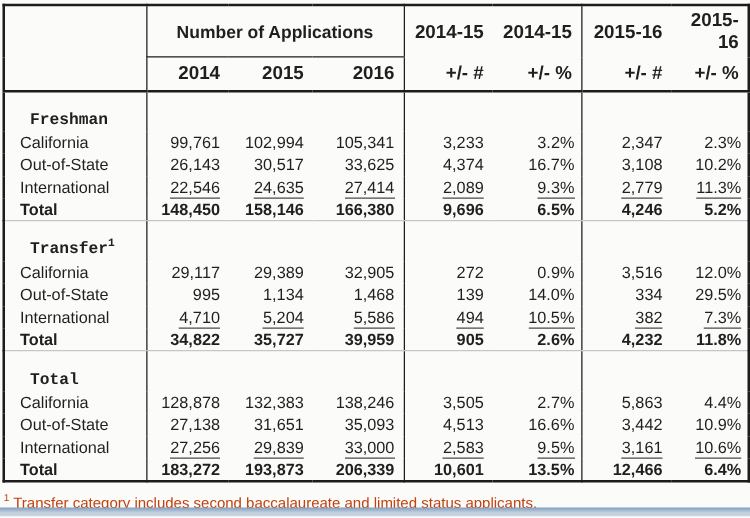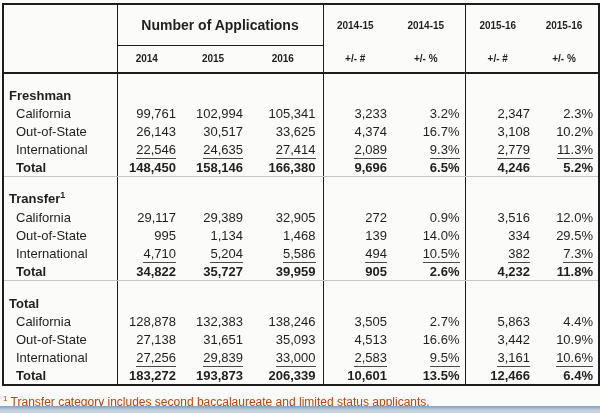--- a/index.html
+++ b/index.html
@@ -33,22 +33,23 @@
   col.c-y14 { width: 66px; }
   col.c-y15 { width: 67px; }
   col.c-y16 { width: 73px; }
   col.c-d1n { width: 71px; }
   col.c-d1p { width: 71px; }
   col.c-d2n { width: 72px; }
   col.c-d2p { width: 62px; }
 
   thead th {
     font-weight: bold;
-    font-size: 10px;
+    font-size: 15px;
     padding: 0 7px 0 0;
+    text-align: right;
     vertical-align: middle;
     border-bottom: 2px solid #1c1c1c;
   }
   thead tr.h1 th { height: 29px; }
   thead tr.h2 th { height: 27px; }
   thead th.apps-title {
     text-align: center;
     font-size: 14px;
     border-bottom: 1.5px solid #1c1c1c;
     padding: 12px;
@@ -61,21 +62,22 @@
     padding-left: 12px;
     border-right: 1.5px solid #1c1c1c;
   }
   tr.sec-head td {
     height: 32px;
     vertical-align: bottom;
     padding-bottom: 2px;
   }
   tr.sec-head td.label {
     font-weight: bold;
-    padding-left: 5px;
+    padding-left: 20px;
+    font-family: Liberation Mono, monospace;
   }
   tbody tr.data td { height: 18px; padding-top: 0; padding-bottom: 0; }
   td.num { text-align: right; padding-right: 7px; white-space: nowrap; }
   td.pct { padding-right: 5px; }
   tr.row-total { font-weight: bold; }
   tr.row-total td { padding-bottom: 3px; }
   tbody.ruled tr.row-total td { border-bottom: 1px solid #c6c6c6; }
   span.u { border-bottom: 1.5px solid #4a4a4a; padding-bottom: 1px; text-align: center; }
   sup { font-size: 9px; font-weight: bold; }
 

